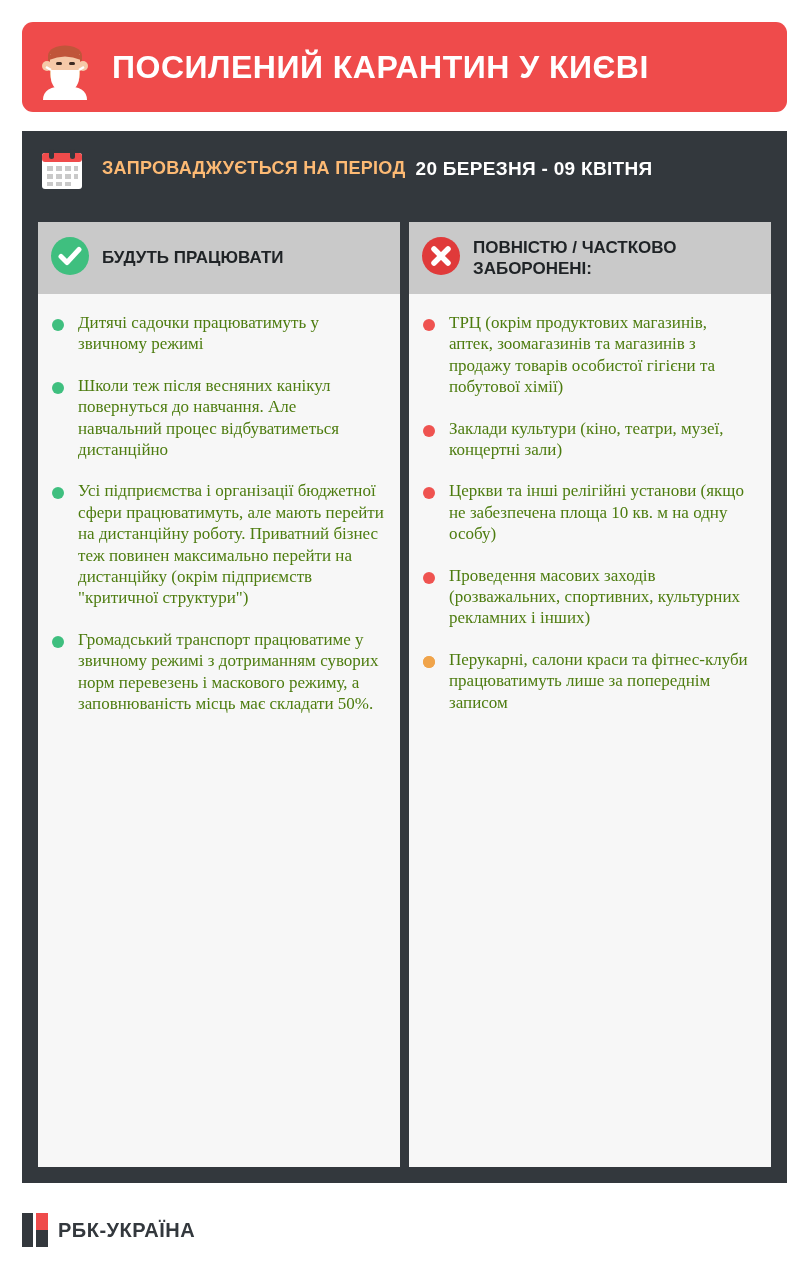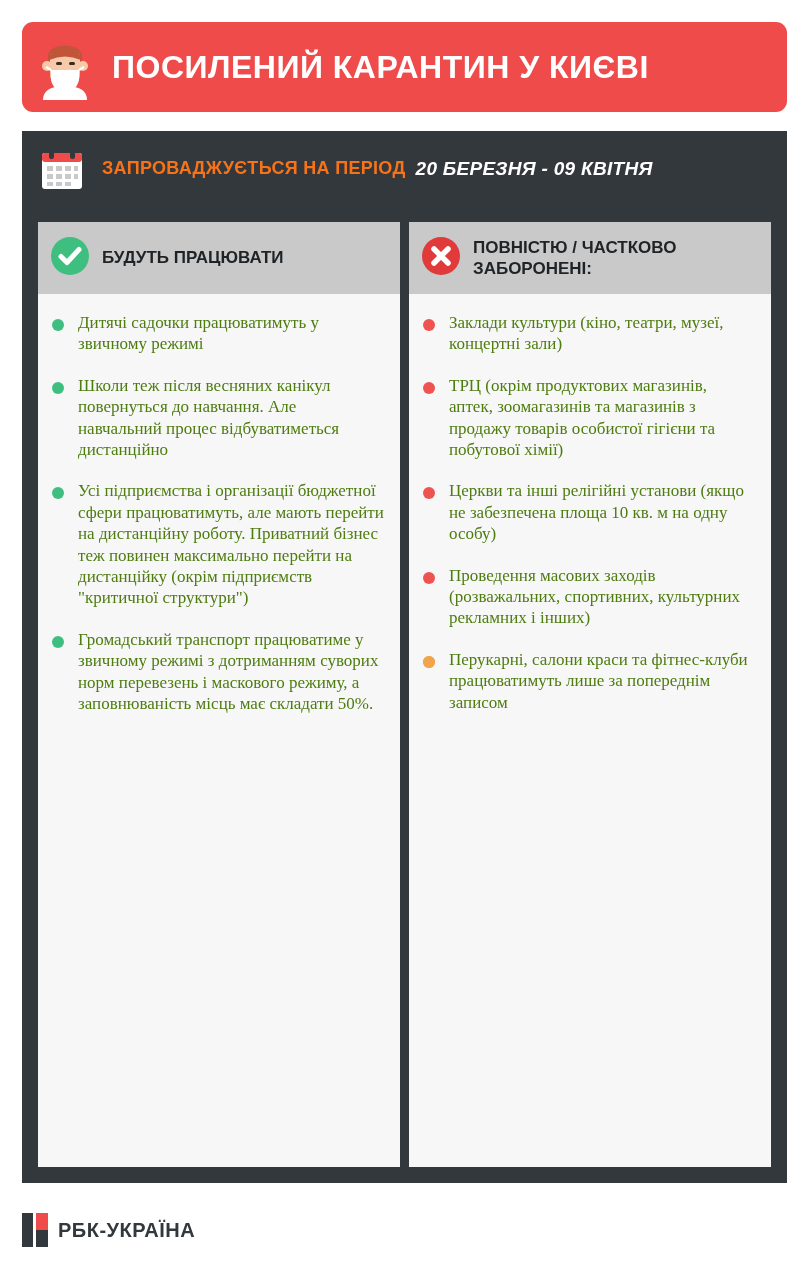--- a/index.html
+++ b/index.html
@@ -58,34 +58,33 @@
   }
   .cal-wrap {
     width: 80px;
     height: 75px;
     display: flex;
     align-items: center;
     justify-content: center;
     flex: 0 0 auto;
   }
   .datebar-label {
-    color: #f97316;
+    color: #fdba74;
     font-family: "Liberation Sans", sans-serif;
     font-weight: bold;
     font-size: 18px;
     letter-spacing: 0.3px;
   }
   .datebar-range {
     color: #ffffff;
     font-family: "Liberation Sans", sans-serif;
     font-weight: bold;
     font-size: 19px;
     letter-spacing: 0.3px;
     margin-left: 10px;
-    font-style: italic;
   }
 
   
   .columns {
     position: absolute;
     left: 22px;
     top: 206px;
     width: 765px;
     height: 977px;
     background: #33383d;
@@ -268,25 +267,25 @@
           <circle cx="20" cy="20" r="19" fill="#e03a3a"></circle>
           <path d="M13 13 l14 14 M27 13 l-14 14" stroke="#ffffff" stroke-width="5.5" stroke-linecap="round"></path>
         </svg>
       </span>
       <span class="col-head-title">ПОВНІСТЮ / ЧАСТКОВО ЗАБОРОНЕНІ:</span>
     </div>
     <div class="col-body">
       <ul class="items">
         <li>
           <span class="dot dot-red"></span>
+          <span>ТРЦ (окрім продуктових магазинів, аптек, зоомагазинів та магазинів з продажу товарів особистої гігієни та побутової хімії)</span>
+        </li>
+        <li>
+          <span class="dot dot-red"></span>
           <span>Заклади культури (кіно, театри, музеї, концертні зали)</span>
-        </li>
-        <li>
-          <span class="dot dot-red"></span>
-          <span>ТРЦ (окрім продуктових магазинів, аптек, зоомагазинів та магазинів з продажу товарів особистої гігієни та побутової хімії)</span>
         </li>
         <li>
           <span class="dot dot-red"></span>
           <span>Церкви та інші релігійні установи (якщо не забезпечена площа 10 кв. м на одну особу)</span>
         </li>
         <li>
           <span class="dot dot-red"></span>
           <span>Проведення масових заходів (розважальних, спортивних, культурних рекламних і інших)</span>
         </li>
         <li>

